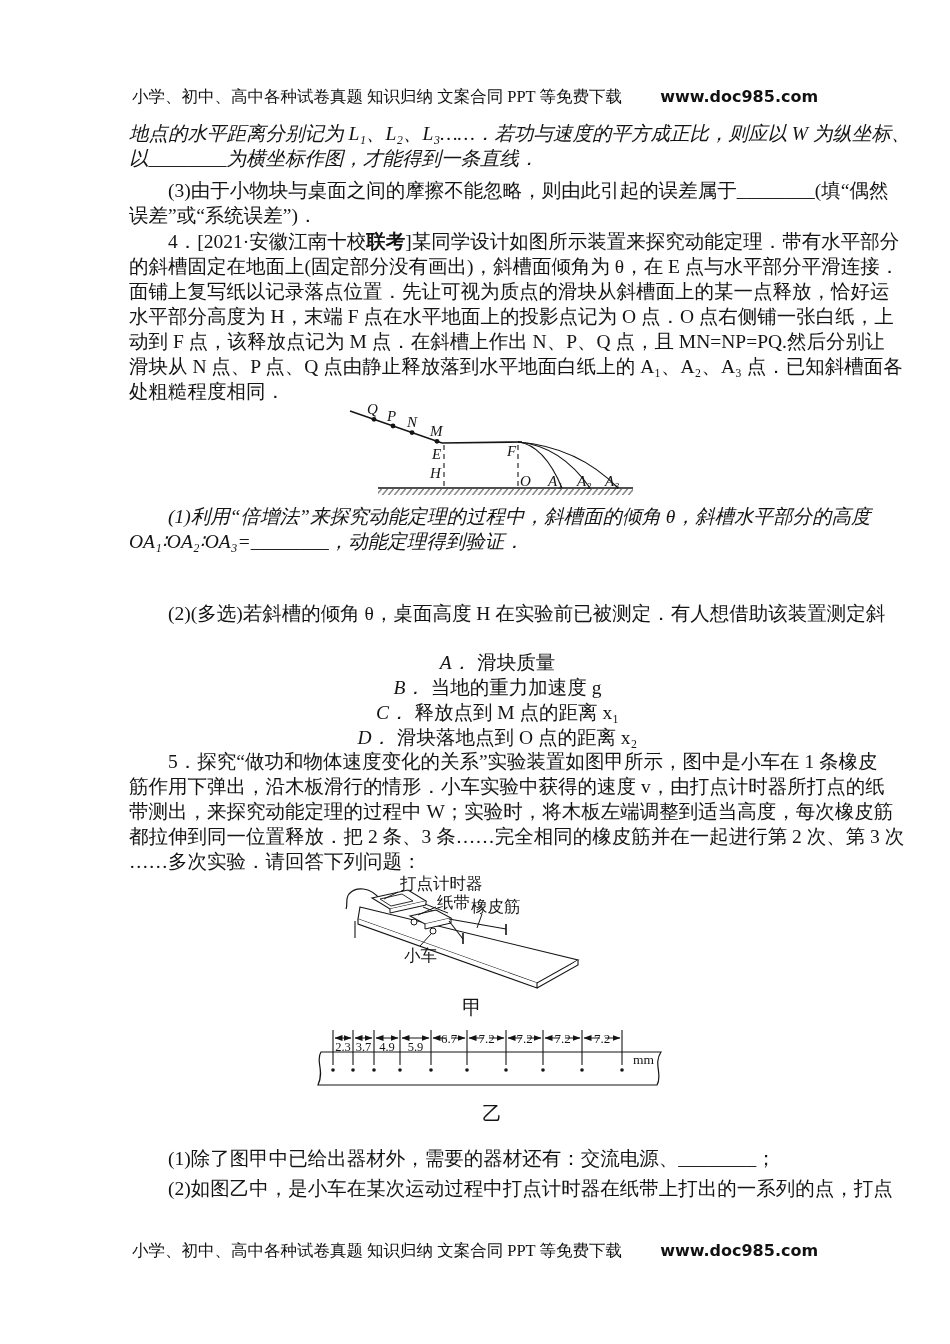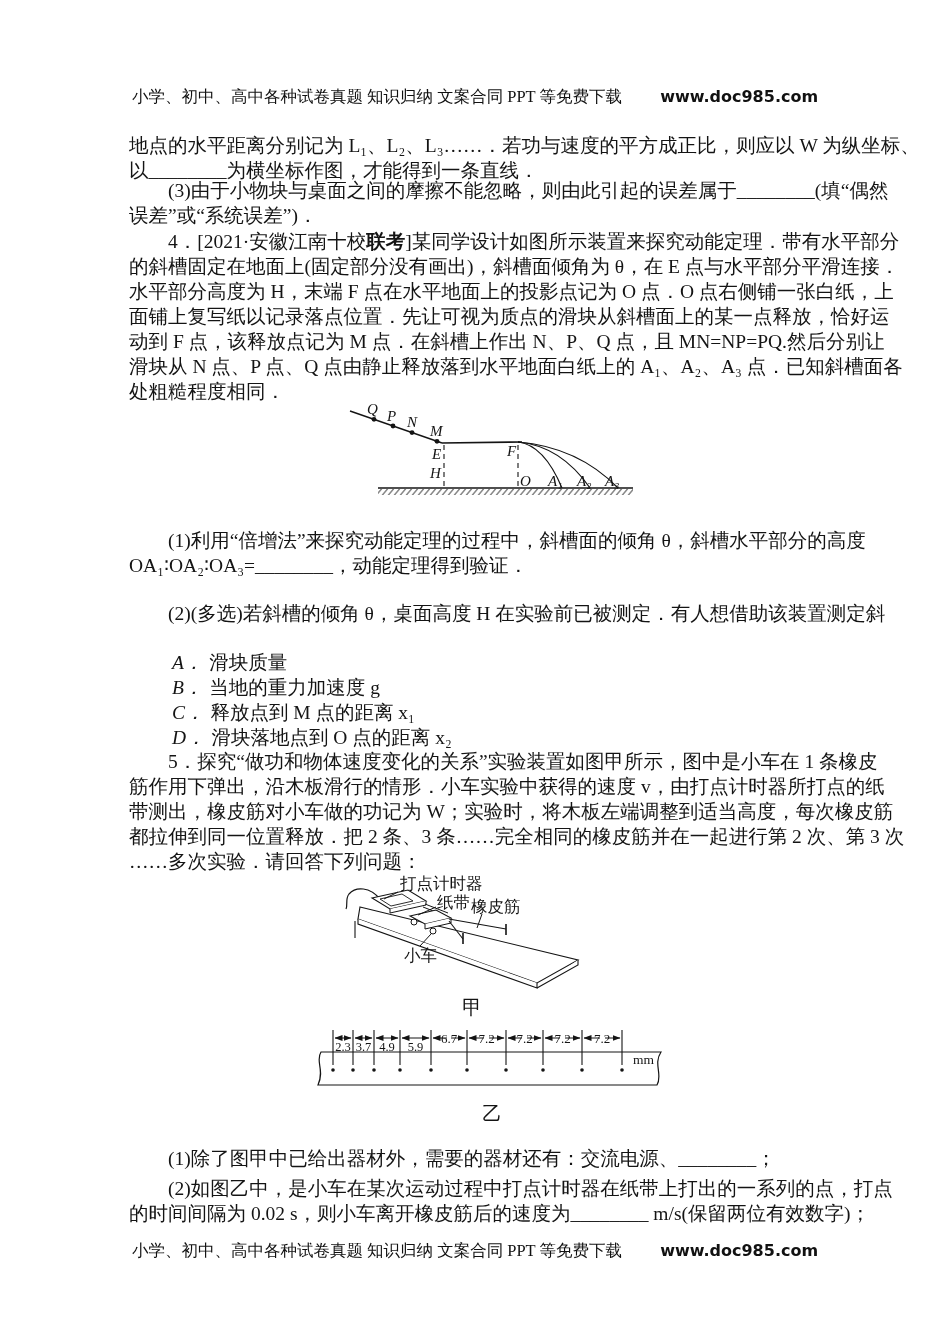--- a/index.html
+++ b/index.html
@@ -3,56 +3,56 @@
 <meta charset="utf-8">
 <style>
   html,body{margin:0;padding:0;background:#e8e8e8;}
   .page{position:relative;width:950px;height:1344px;background:#ffffff;overflow:hidden;
         font-family:"Liberation Serif","DejaVu Serif",serif;color:#141414;}
   .docline{position:absolute;left:0;width:100%;text-align:center;font-size:16.5px;color:#111;}
   .docline .url{font-family:"DejaVu Sans","Liberation Sans",sans-serif;font-weight:600;margin-left:34px;font-size:16px;}
   .block{position:absolute;left:129px;width:694px;font-size:19.5px;line-height:25px;}
   .block .line{white-space:nowrap;height:25px;}
   .indent > .line:first-child, .line.ind{text-indent:2em;}
-  .opt{ text-indent:2.2em;}
+  .opt{ text-indent:2.2em;text-align:center;}
   .opt .opt-letter{font-style:italic;margin-right:6px;}
   .bold{font-weight:bold;}
   .caption{position:absolute;font-size:19.5px;color:#141414;text-align:center;width:44px;}
   svg{position:absolute;overflow:visible;}
   svg text{font-family:"Liberation Serif","DejaVu Serif",serif;fill:#141414;}
   .lbl-it{font-style:italic;}
 </style>
 </head>
 <body>
 
 <div class="page">
 
   <div class="docline" style="top:86px;">
     <span>小学、初中、高中各种试卷真题 知识归纳 文案合同 PPT 等免费下载</span>
     <span class="url">www.doc985.com</span>
   </div>
 
-  <div class="block" style="top:133px;">
+  <div class="block" style="top:121px;font-style:italic;">
       <div class="line">地点的水平距离分别记为 L₁、L₂、L₃……．若功与速度的平方成正比，则应以 W 为纵坐标、</div>
       <div class="line">以________为横坐标作图，才能得到一条直线．</div>
     </div>
 
   <div class="block indent" style="top:178px;">
       <div class="line">(3)由于小物块与桌面之间的摩擦不能忽略，则由此引起的误差属于________(填“偶然</div>
       <div class="line">误差”或“系统误差”)．</div>
     </div>
 
   <div class="block" style="top:229px;">
     <div class="line ind">
       <span>4．[2021·安徽江南十校</span><span class="bold">联考</span><span>]某同学设计如图所示装置来探究动能定理．带有水平部分</span>
     </div>
     <div>
         <div class="line">的斜槽固定在地面上(固定部分没有画出)，斜槽面倾角为 θ，在 E 点与水平部分平滑连接．</div>
+        <div class="line">面铺上复写纸以记录落点位置．先让可视为质点的滑块从斜槽面上的某一点释放，恰好运</div>
         <div class="line">水平部分高度为 H，末端 F 点在水平地面上的投影点记为 O 点．O 点右侧铺一张白纸，上</div>
-        <div class="line">面铺上复写纸以记录落点位置．先让可视为质点的滑块从斜槽面上的某一点释放，恰好运</div>
         <div class="line">动到 F 点，该释放点记为 M 点．在斜槽上作出 N、P、Q 点，且 MN=NP=PQ.然后分别让</div>
         <div class="line">滑块从 N 点、P 点、Q 点由静止释放落到水平地面白纸上的 A₁、A₂、A₃ 点．已知斜槽面各</div>
         <div class="line">处粗糙程度相同．</div>
       </div>
   </div>
 
   <svg style="left:330px;top:399px;" width="330" height="102" viewBox="0 0 330 102">
     <defs>
       <pattern id="hatch" width="6" height="7" patternUnits="userSpaceOnUse" patternTransform="skewX(-40)">
         <line x1="1" y1="0" x2="1" y2="7" stroke="#141414" stroke-width="1"></line>
@@ -83,40 +83,40 @@
     <path d="M188,43 Q231,47 260,89" stroke="#141414" stroke-width="1.2" fill="none"></path>
     <path d="M188,43 Q248,48 288,89" stroke="#141414" stroke-width="1.2" fill="none"></path>
     <text x="218" y="87" font-size="15" class="lbl-it">A₁</text>
     <text x="247" y="87" font-size="15" class="lbl-it">A₂</text>
     <text x="275" y="87" font-size="15" class="lbl-it">A₃</text>
 
     <line x1="48" y1="89" x2="303" y2="89" stroke="#141414" stroke-width="1.4"></line>
     <rect x="48" y="90" width="255" height="6" fill="url(#hatch)"></rect>
   </svg>
 
-  <div class="block indent" style="top:528px;">
+  <div class="block indent" style="top:504px;font-style:italic;">
       <div class="line">(1)利用“倍增法”来探究动能定理的过程中，斜槽面的倾角 θ，斜槽水平部分的高度</div>
       <div class="line">OA₁∶OA₂∶OA₃=________，动能定理得到验证．</div>
     </div>
 
   <div class="block indent" style="top:601px;">
       <div class="line">(2)(多选)若斜槽的倾角 θ，桌面高度 H 在实验前已被测定．有人想借助该装置测定斜</div>
     </div>
 
   <div class="block" style="top:650px;">
     <div class="line opt"><span class="opt-letter">A．</span><span>滑块质量</span></div>
     <div class="line opt"><span class="opt-letter">B．</span><span>当地的重力加速度 g</span></div>
     <div class="line opt"><span class="opt-letter">C．</span><span>释放点到 M 点的距离 x₁</span></div>
     <div class="line opt"><span class="opt-letter">D．</span><span>滑块落地点到 O 点的距离 x₂</span></div>
   </div>
 
   <div class="block indent" style="top:749px;">
       <div class="line">5．探究“做功和物体速度变化的关系”实验装置如图甲所示，图中是小车在 1 条橡皮</div>
       <div class="line">筋作用下弹出，沿木板滑行的情形．小车实验中获得的速度 v，由打点计时器所打点的纸</div>
-      <div class="line">带测出，橡皮筋对小车做的功记为 W；实验时，将木板左端调整到适当高度，每次橡皮筋</div>
+      <div class="line">带测出，来探究动能定理的过程中 W；实验时，将木板左端调整到适当高度，每次橡皮筋</div>
       <div class="line">都拉伸到同一位置释放．把 2 条、3 条……完全相同的橡皮筋并在一起进行第 2 次、第 3 次</div>
       <div class="line">……多次实验．请回答下列问题：</div>
     </div>
 
   <svg style="left:330px;top:876px;" width="270" height="118" viewBox="0 0 270 118">
 
     <polygon points="30,31 248,84 207,107 28,43" fill="#ffffff" stroke="#141414" stroke-width="1.1"></polygon>
 
     <path d="M28,43 L28,48 L207,112 L207,107" fill="#ffffff" stroke="#141414" stroke-width="1.1"></path>
     <path d="M207,112 L248,89 L248,84" fill="#ffffff" stroke="#141414" stroke-width="1.1"></path>
@@ -222,21 +222,20 @@
     <text x="328" y="39" font-size="13.5">mm</text>
   </svg>
   <div class="caption" style="left:470px;top:1100px;">乙</div>
 
   <div class="block indent" style="top:1146px;">
       <div class="line">(1)除了图甲中已给出器材外，需要的器材还有：交流电源、________；</div>
     </div>
 
   <div class="block indent" style="top:1176px;">
       <div class="line">(2)如图乙中，是小车在某次运动过程中打点计时器在纸带上打出的一系列的点，打点</div>
-      <div class="line">的时间间隔为 0.02 s，则小车离开橡皮筋后的速度为________ m/s(保留两位有效数字)；</div>
     </div>
 
   <div class="docline" style="top:1240px;">
     <span>小学、初中、高中各种试卷真题 知识归纳 文案合同 PPT 等免费下载</span>
     <span class="url">www.doc985.com</span>
   </div>
 
 </div>
 
 </body></html>

